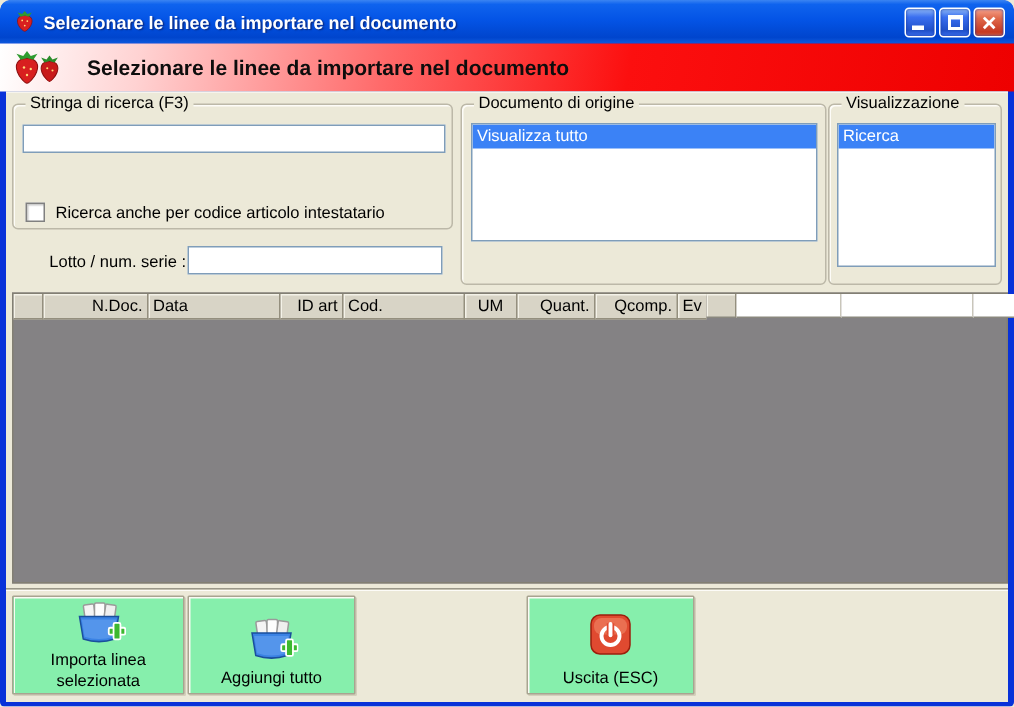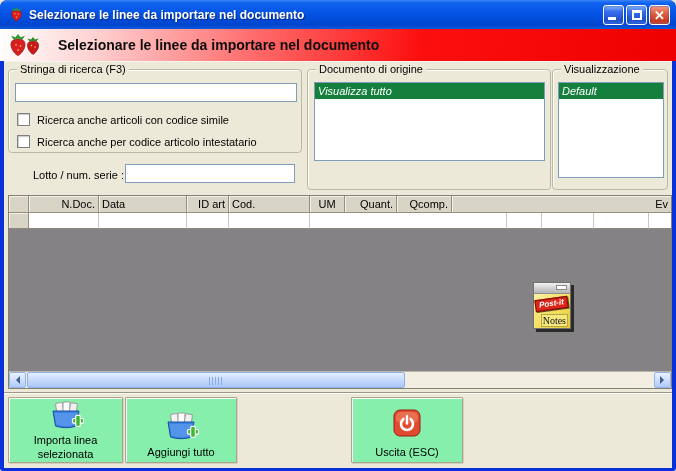--- a/index.html
+++ b/index.html
@@ -65,26 +65,26 @@
   }
   .cbrow { position:absolute; display:flex; align-items:center; gap:7px; }
   .cbox {
     width:13px; height:13px; background:#fff; border:1px solid #808080;
     box-shadow:inset 1px 1px 1px #c8c8c8; flex:none;
   }
   .listbox {
     position:absolute; background:#fff; border:1px solid #7f9db9; overflow:hidden;
   }
   .litem { height:16px; line-height:16px; padding-left:3px; }
-  .litem.sel { background:#15803d; color:#fff;font-style:italic; }
+  .litem.sel { background:#3b82f6; color:#fff; }
   
   .grid {
     position:absolute; left:4px; right:0; top:133px; height:194px;
     border:1px solid #827f73; background:#848284;
-    display:flex; flex-direction:column;
+    display:flex; 
   }
   .hrow { display:flex; height:17px; flex:none; }
   .hcell {
     background:#d8d4c6; border-right:1px solid #948f7e; border-bottom:1px solid #948f7e;
     box-shadow:inset 1px 1px 0 #f4f2e8;
     line-height:16px; padding:0 3px; white-space:nowrap; overflow:hidden; flex:none;
   }
   .drow { display:flex; height:16px; flex:none; }
   .dcell {
     background:#fff; border-right:1px solid #c9c6ba; border-bottom:1px solid #8a887e; flex:none;
@@ -198,44 +198,40 @@
         <circle cx="29" cy="16" r="0.7" fill="#ffd97a"></circle>
     </svg>
     <span class="btext">Selezionare le linee da importare nel documento</span>
   </div>
 
   <div class="client">
 
     <div class="group" style="left:4px;top:7px;width:294px;height:84px;">
       <span class="legend">Stringa di ricerca (F3)</span>
       <input class="tinput" style="position: absolute; left: 6px; top: 13px; width: 282px;" value="">
-      <div class="cbrow" style="left:8px;top:43px;">
-        <span class="cbox"></span>
-        <span>Ricerca anche articoli con codice simile</span>
-      </div>
       <div class="cbrow" style="left:8px;top:65px;">
         <span class="cbox"></span>
         <span>Ricerca anche per codice articolo intestatario</span>
       </div>
     </div>
 
     <div style="position:absolute;left:8px;top:106px;width:112px;text-align:right;line-height:15px;">Lotto / num. serie :</div>
     <input class="tinput" style="position: absolute; left: 121px; top: 102px; width: 170px;" value="">
 
     <div class="group" style="left:303px;top:7px;width:244px;height:121px;">
       <span class="legend">Documento di origine</span>
       <div class="listbox" style="left:6px;top:12px;width:231px;height:79px;">
         <div class="litem sel">Visualizza tutto</div>
       </div>
     </div>
 
     <div class="group" style="left:548px;top:7px;width:116px;height:121px;">
       <span class="legend">Visualizzazione</span>
       <div class="listbox" style="left:5px;top:12px;width:106px;height:96px;">
-        <div class="litem sel">Default</div>
+        <div class="litem sel">Ricerca</div>
       </div>
     </div>
 
     <div class="grid">
       <div class="hrow">
         <div class="hcell c0"></div>
         <div class="hcell c1">N.Doc.</div>
         <div class="hcell c2">Data</div>
         <div class="hcell c3">ID art</div>
         <div class="hcell c4">Cod.</div>

